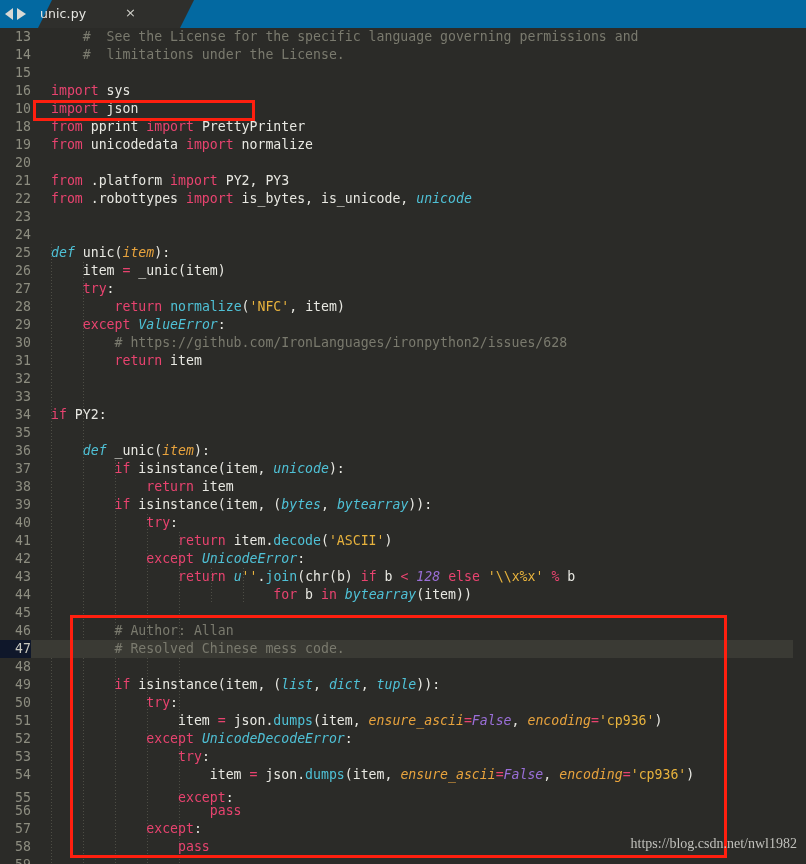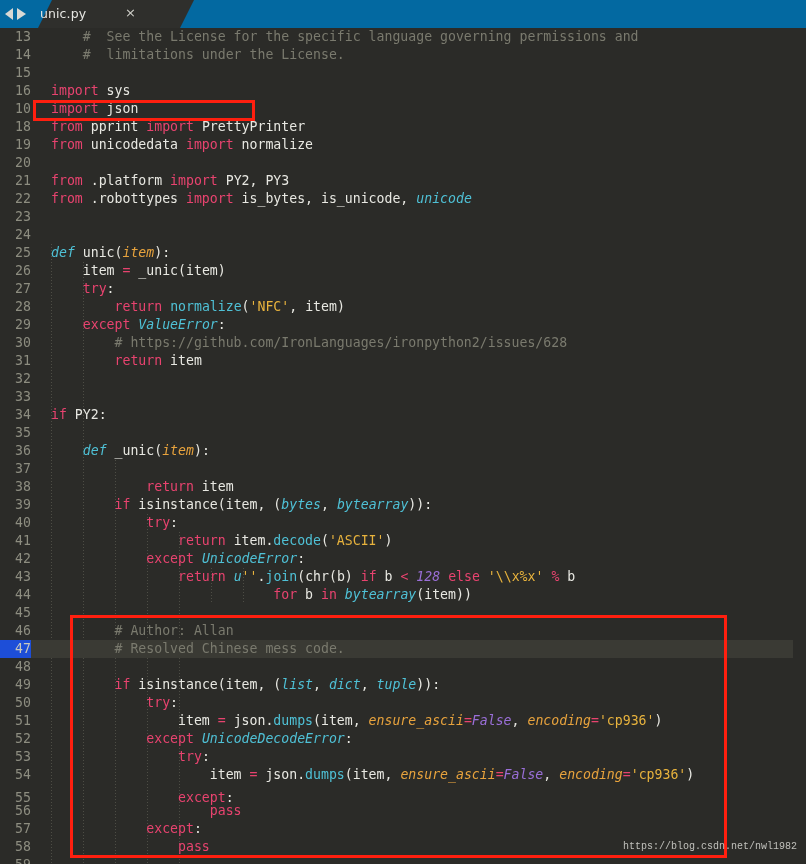--- a/index.html
+++ b/index.html
@@ -86,21 +86,21 @@
   .row {
     position: absolute;
     left: 0;
     width: 793px;
     height: 18px;
     white-space: pre;
     font-size: 13.2px;
     line-height: 18px;
   }
   .row.cur { background: #3a3a34; }
-  .row.cur .lineno { color: #c7c7bd; background: #1d4ed8; }
+  .row.cur .lineno { color: #c7c7bd; background: #0f172a; }
   .lineno {
     position: absolute;
     left: 0;
     width: 31px;
     text-align: right;
     color: #8d8d80;
     font-size: 13.2px;
     line-height: 18px;
     font-family: "DejaVu Sans Mono", monospace;
   }
@@ -143,22 +143,22 @@
     border: 3px solid #ff1f0f;
     box-sizing: border-box;
     pointer-events: none;
   }
 
   
   #watermark {
     position: absolute;
     right: 9px;
     bottom: 12px;
-    font-family: Liberation Mono, monospace;
-    font-size: 10px;
+    font-family: Liberation Serif, serif;
+    font-size: 14px;
     color: #cdcdc8;
     opacity: .92;
   }
 </style>
 </head>
 <body>
 
 <div id="tabbar">
   <div id="nav-arrows">
     <span class="nav-arrow back"></span>
@@ -197,21 +197,21 @@
       <div class="row" style="top: 252px;"><span class="lineno">27</span><span class="code"><span class="p">    </span><span class="k">try</span><span class="n">:</span></span></div>
       <div class="row" style="top: 270px;"><span class="lineno">28</span><span class="code"><span class="p">        </span><span class="k">return</span><span class="n"> </span><span class="fn">normalize</span><span class="n">(</span><span class="s">'NFC'</span><span class="n">, item)</span></span></div>
       <div class="row" style="top: 288px;"><span class="lineno">29</span><span class="code"><span class="p">    </span><span class="k">except</span><span class="n"> </span><span class="ty">ValueError</span><span class="n">:</span></span></div>
       <div class="row" style="top: 306px;"><span class="lineno">30</span><span class="code"><span class="p">        </span><span class="c"># https://github.com/IronLanguages/ironpython2/issues/628</span></span></div>
       <div class="row" style="top: 324px;"><span class="lineno">31</span><span class="code"><span class="p">        </span><span class="k">return</span><span class="n"> item</span></span></div>
       <div class="row" style="top: 342px;"><span class="lineno">32</span><span class="code"></span></div>
       <div class="row" style="top: 360px;"><span class="lineno">33</span><span class="code"></span></div>
       <div class="row" style="top: 378px;"><span class="lineno">34</span><span class="code"><span class="k">if</span><span class="n"> PY2:</span></span></div>
       <div class="row" style="top: 396px; padding-left: 27px;"><span class="lineno">35</span><span class="code"></span></div>
       <div class="row" style="top: 414px;"><span class="lineno">36</span><span class="code"><span class="p">    </span><span class="kd">def</span><span class="n"> _unic(</span><span class="pm">item</span><span class="n">):</span></span></div>
-      <div class="row" style="top: 432px;"><span class="lineno">37</span></div>
+      <div class="row" style="top: 432px;"><span class="lineno">37</span><span class="code"><span class="p">        </span><span class="k">if</span><span class="n"> isinstance(item, </span><span class="ty">unicode</span><span class="n">):</span></span></div>
       <div class="row" style="top: 450px;"><span class="lineno">38</span><span class="code"><span class="p">            </span><span class="k">return</span><span class="n"> item</span></span></div>
       <div class="row" style="top: 468px;"><span class="lineno">39</span><span class="code"><span class="p">        </span><span class="k">if</span><span class="n"> isinstance(item, (</span><span class="ty">bytes</span><span class="n">, </span><span class="ty">bytearray</span><span class="n">)):</span></span></div>
       <div class="row" style="top: 486px;"><span class="lineno">40</span><span class="code"><span class="p">            </span><span class="k">try</span><span class="n">:</span></span></div>
       <div class="row" style="top: 504px;"><span class="lineno">41</span><span class="code"><span class="p">                </span><span class="k">return</span><span class="n"> item.</span><span class="fn">decode</span><span class="n">(</span><span class="s">'ASCII'</span><span class="n">)</span></span></div>
       <div class="row" style="top: 522px;"><span class="lineno">42</span><span class="code"><span class="p">            </span><span class="k">except</span><span class="n"> </span><span class="ty">UnicodeError</span><span class="n">:</span></span></div>
       <div class="row" style="top: 540px;"><span class="lineno">43</span><span class="code"><span class="p">                </span><span class="k">return</span><span class="n"> </span><span class="ty">u</span><span class="s">''</span><span class="n">.</span><span class="fn">join</span><span class="n">(chr(b) </span><span class="k">if</span><span class="n"> b </span><span class="op">&lt;</span><span class="n"> </span><span class="nu">128</span><span class="n"> </span><span class="k">else</span><span class="n"> </span><span class="s">'\\x%x'</span><span class="n"> </span><span class="op">%</span><span class="n"> b</span></span></div>
       <div class="row" style="top: 558px;"><span class="lineno">44</span><span class="code"><span class="p">                            </span><span class="k">for</span><span class="n"> b </span><span class="k">in</span><span class="n"> </span><span class="ty">bytearray</span><span class="n">(item))</span></span></div>
       <div class="row" style="top: 576px;"><span class="lineno">45</span><span class="code"></span></div>
       <div class="row" style="top: 594px; text-decoration: underline;"><span class="lineno">46</span><span class="code"><span class="p">        </span><span class="c"># Author: Allan</span></span></div>
       <div class="row cur" style="top: 612px;"><span class="lineno">47</span><span class="code"><span class="p">        </span><span class="c"># Resolved Chinese mess code.</span></span></div>

